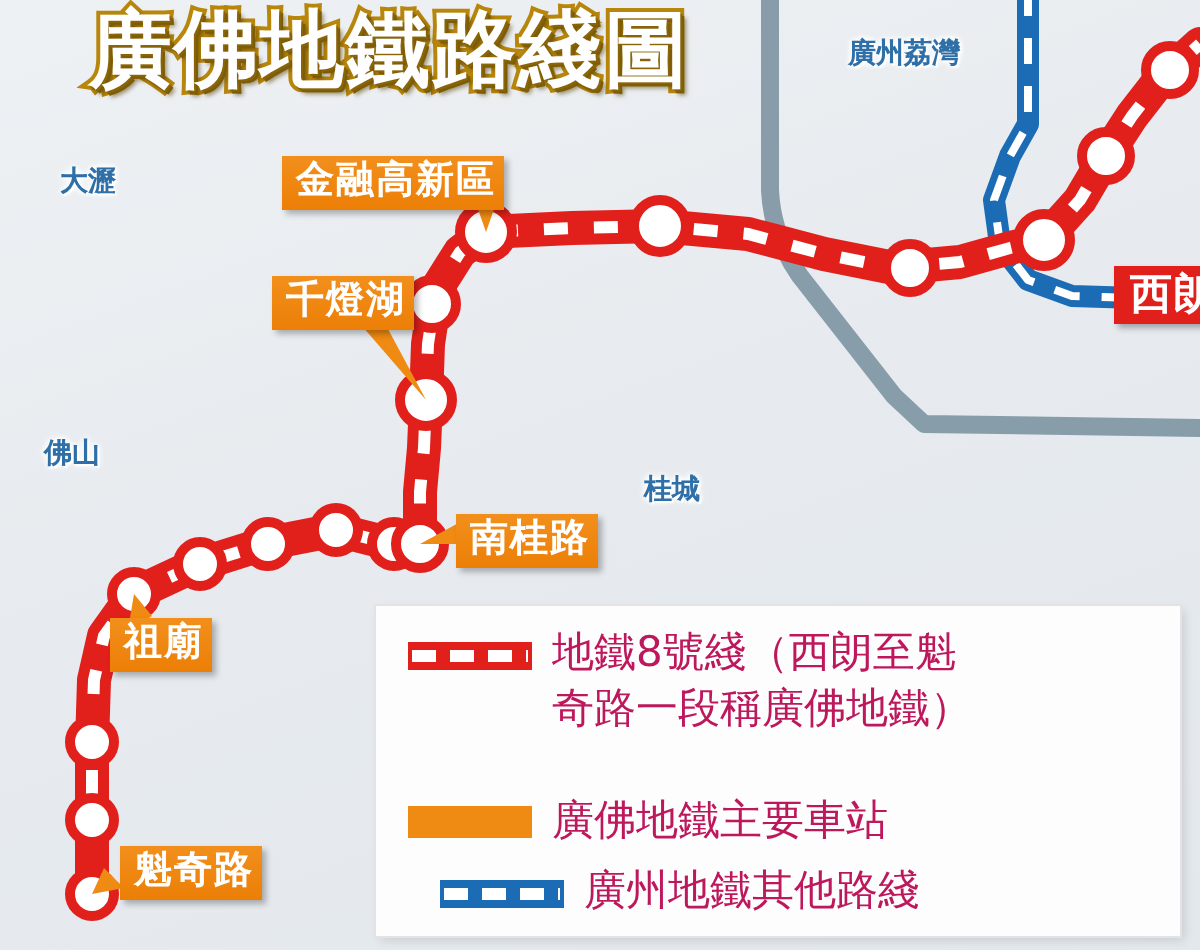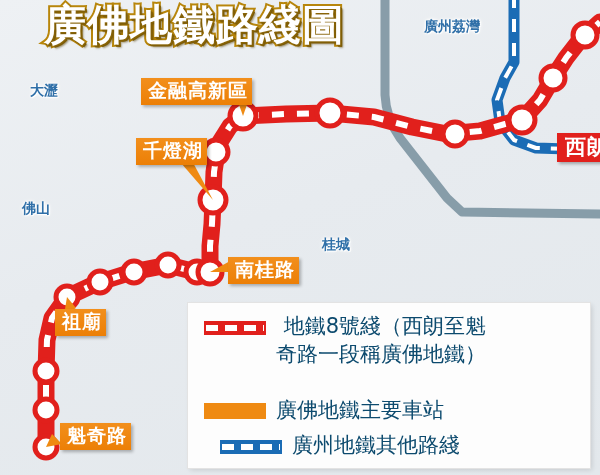--- a/index.html
+++ b/index.html
@@ -102,25 +102,24 @@
     position: absolute;
     display: flex;
     align-items: flex-start;
   }
   .legend-marker {
     flex: 0 0 auto;
     margin-right: 10px;
   }
   .legend-text {
     font-size: 21px;
-    color: #0c4a6e;
+    color: #be185d;
     line-height: 1.33;
     letter-spacing: 0px;
     white-space: pre-line;
-    text-align: right;
   }
   #legend-row-0 { left: 16px; top: 10px; }
   #legend-row-1 { left: 16px; top: 94px; }
   #legend-row-2 { left: 16px; top: 129px; padding-left: 16px; }
 
   .mk-dash-red, .mk-dash-blue {
     width: 62px;
     height: 14px;
     margin-top: 8px;
     position: relative;
@@ -266,21 +265,21 @@
       <polygon points="67,297 64,315 76,308"></polygon>
       <polygon points="46,447 52,434 62,444"></polygon>
     </g>
   </svg>
 
   <div id="title">
     <span class="inner">廣佛地鐵路綫圖</span>
   </div>
 
   <div class="region-label" style="left:30px; top:82px;">大瀝</div>
-  <div class="region-label" style="left:22px; top:200px;">佛山</div>
+  <div class="region-label" style="left:22px; top:218px;">佛山</div>
   <div class="region-label" style="left:322px; top:212px;margin-top:24px;">桂城</div>
   <div class="region-label" style="left:424px; top:18px;">廣州荔灣</div>
 
   <div class="stn-label" style="left:141px; top:78px;">金融高新區</div>
 
   <div class="stn-label" style="left:107px; top:138px;margin-left:29px;">千燈湖</div>
 
   <div class="stn-label" style="left:228px; top:257px;">南桂路</div>
 
   <div class="stn-label" style="left:55px; top:309px;font-family:Liberation Serif, serif;">祖廟</div>

